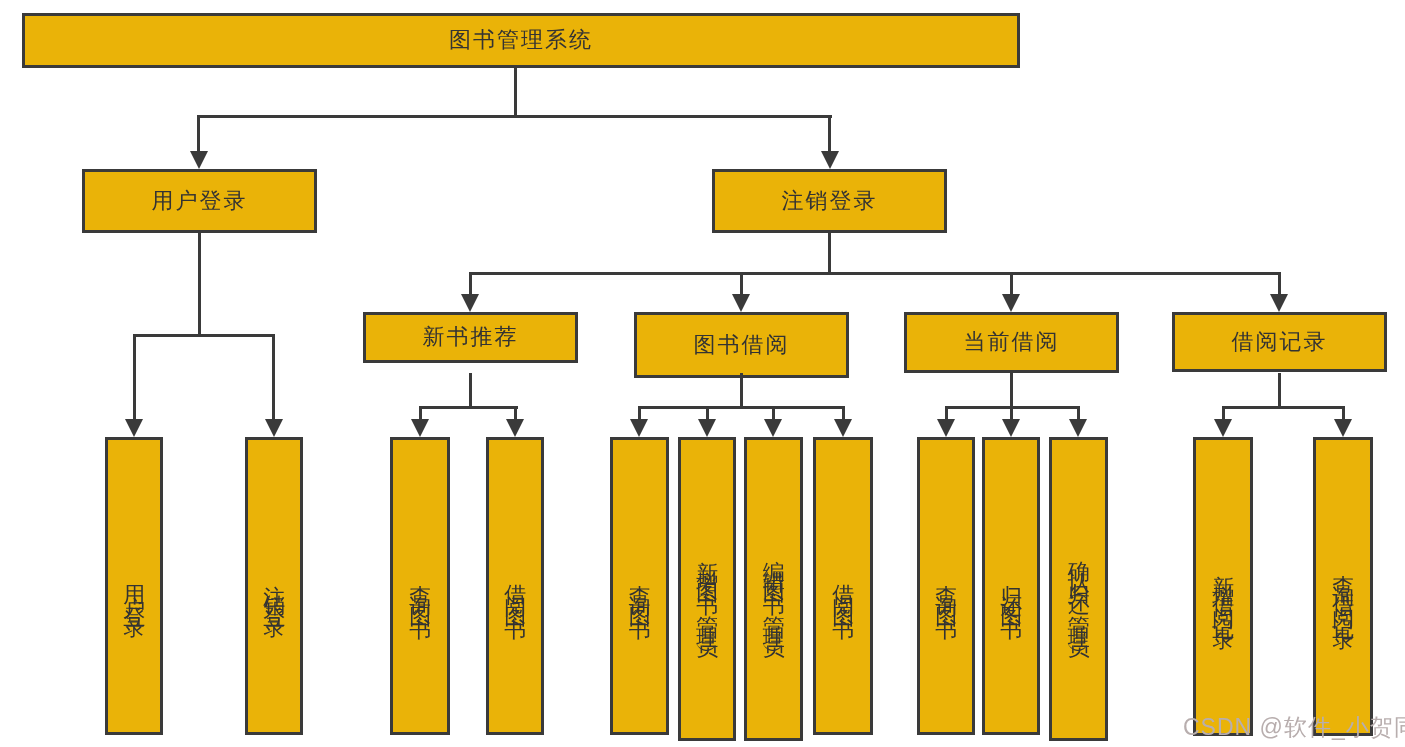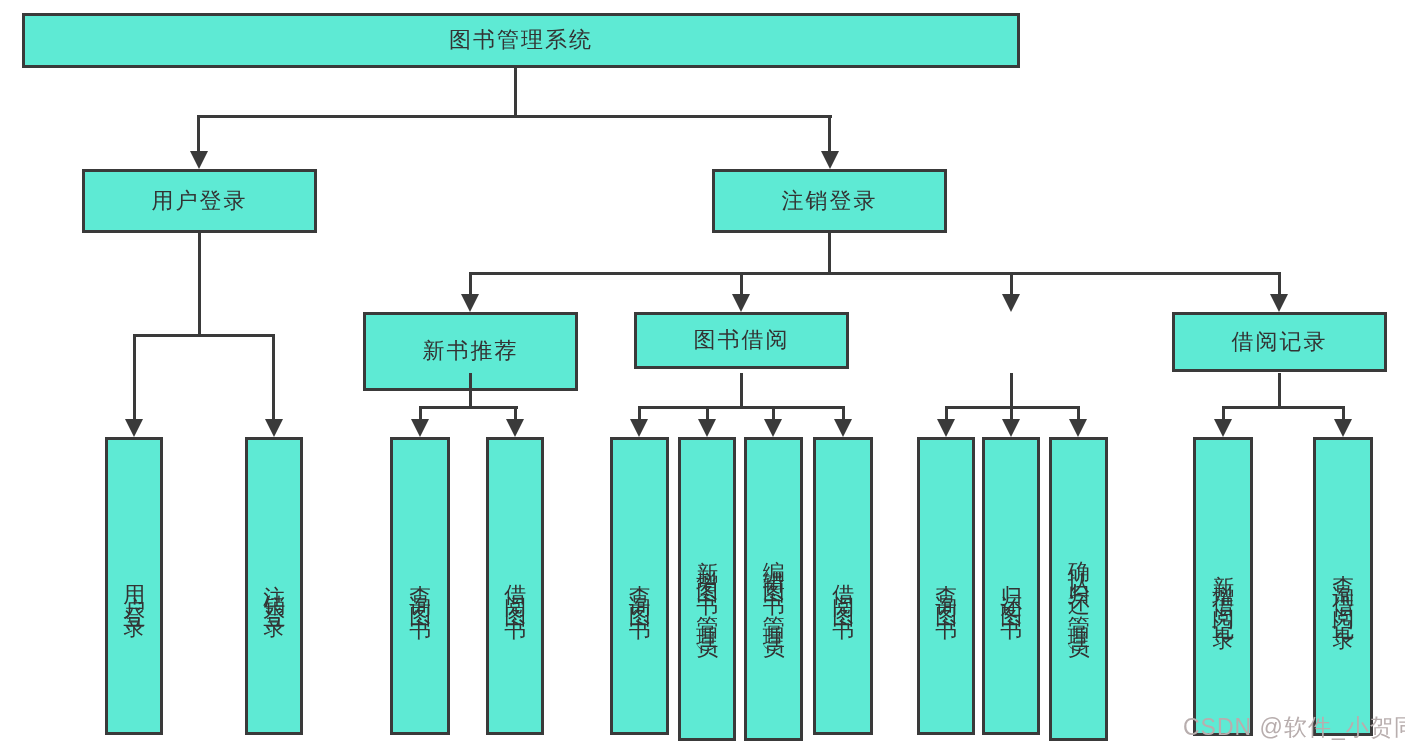--- a/index.html
+++ b/index.html
@@ -2,21 +2,21 @@
 <html><head>
 <meta charset="utf-8">
 <style>
   html,body { margin:0; padding:0; background:#ffffff; }
   .canvas {
     position:relative; width:1405px; height:747px; background:#ffffff;
     font-family:"Liberation Sans", sans-serif; overflow:hidden;
   }
   .box {
     position:absolute; box-sizing:border-box;
-    border:3px solid #3a3a3a; background:#5eead4;
+    border:3px solid #3a3a3a; background:#eab308;
     display:flex; align-items:center; justify-content:center;
     color:#333333; font-size:22px; letter-spacing:2px;
     text-align:center; line-height:1.2;
   }
   .vbox {
     writing-mode:vertical-rl;
     letter-spacing:11px; font-size:22px;
     padding-top:6px;
   }
   .hline, .vline { position:absolute; background:#3a3a3a; }
@@ -62,22 +62,23 @@
   <div class="hline" style="left:469px; top:272px; width:812px;"></div>
   <div class="vline" style="left:469px; top:272px; height:25px;"></div>
   <div class="arrow" style="left:461px; top:294px;"></div>
   <div class="vline" style="left:740px; top:272px; height:25px;"></div>
   <div class="arrow" style="left:732px; top:294px;"></div>
   <div class="vline" style="left:1010px; top:272px; height:25px;"></div>
   <div class="arrow" style="left:1002px; top:294px;"></div>
   <div class="vline" style="left:1278px; top:272px; height:25px;"></div>
   <div class="arrow" style="left:1270px; top:294px;"></div>
 
-  <div class="box" style="left:363px; top:312px; width:215px; height:79px;">新书推荐</div>
-  <div class="box" style="left:634px; top:312px; width:215px; height:57px;">图书借阅</div>
+  <div class="box" style="left:363px; top:312px; width:215px; height:51px;">新书推荐</div>
+  <div class="box" style="left:634px; top:312px; width:215px; height:66px;">图书借阅</div>
+  <div class="box" style="left:904px; top:312px; width:215px; height:61px;">当前借阅</div>
   <div class="box" style="left:1172px; top:312px; width:215px; height:60px;">借阅记录</div>
 
   <div class="vline" style="left:469px; top:373px; height:36px;"></div>
   <div class="hline" style="left:419px; top:406px; width:99px;"></div>
   <div class="vline" style="left:419px; top:406px; height:15px;"></div>
   <div class="arrow" style="left:411px; top:419px;"></div>
   <div class="vline" style="left:514px; top:406px; height:15px;"></div>
   <div class="arrow" style="left:506px; top:419px;"></div>
 
   <div class="vline" style="left:740px; top:373px; height:36px;"></div>

